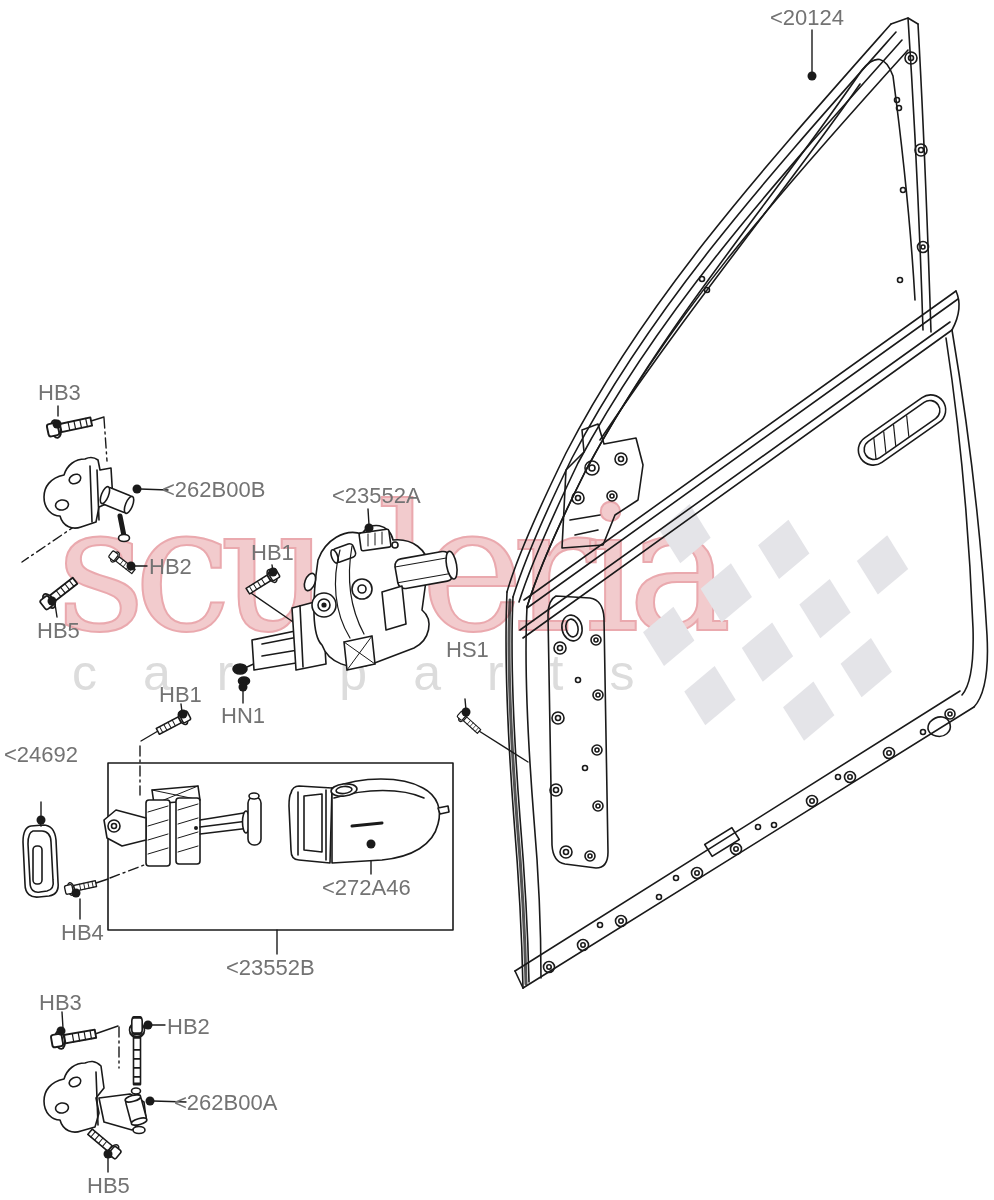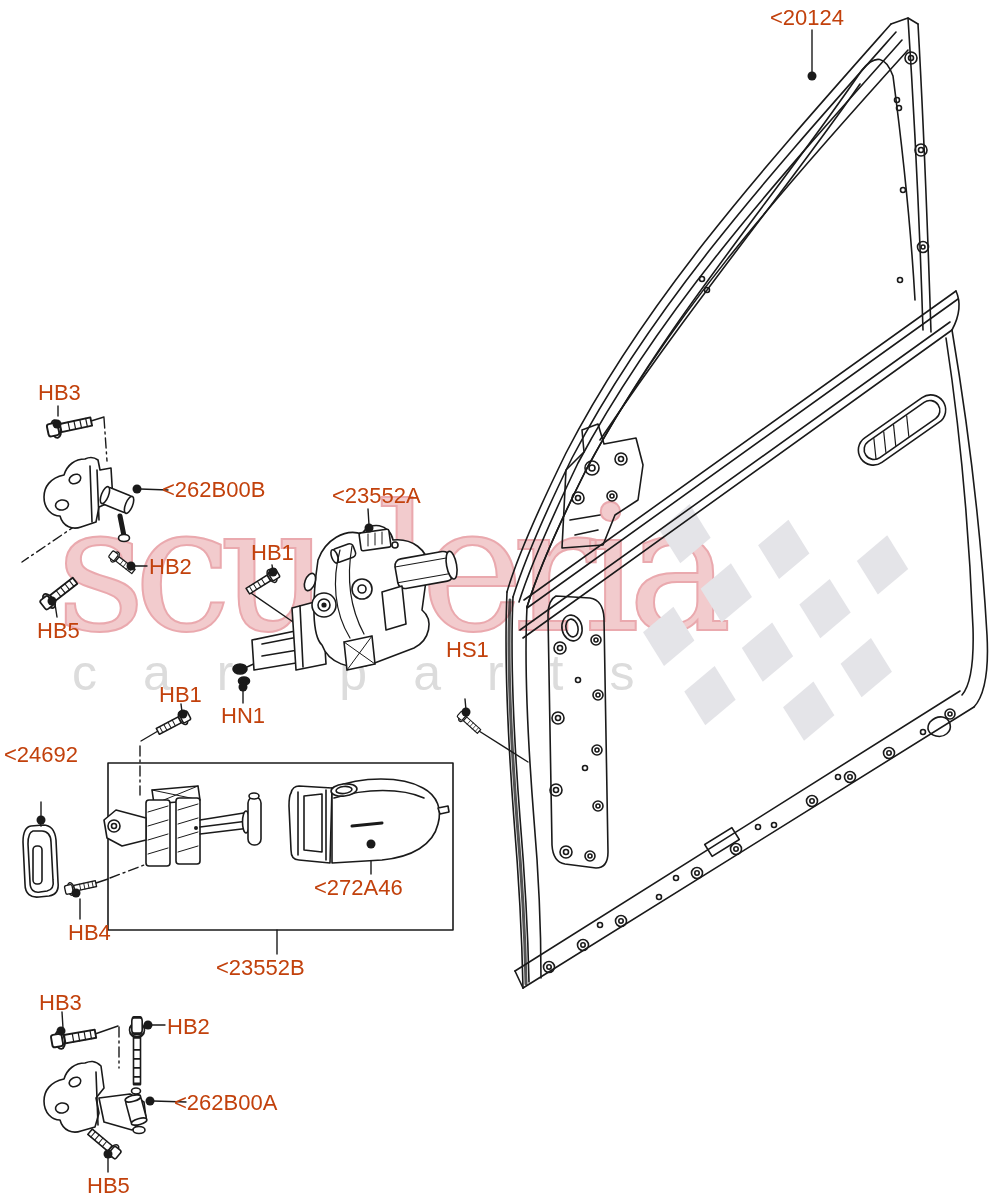--- a/index.html
+++ b/index.html
@@ -14,21 +14,21 @@
     letter-spacing:-12px;color:#f2cbcd;-webkit-text-stroke:2px #eaa9ae;
     white-space:nowrap;pointer-events:none;
   }
   .wm-tag{
     position:absolute;left:72px;top:644px;z-index:1;
     font-family:Liberation Sans, sans-serif;font-size:50px;color:#dcdcdc;
     letter-spacing:46px;white-space:nowrap;pointer-events:none;
   }
   svg.diagram{position:absolute;left:0;top:0;z-index:2;}
   .plabel{
-    position:absolute;z-index:3;font-size:22px;color:#c2410c;
+    position:absolute;z-index:3;font-size:22px;color:#737373;
     white-space:nowrap;cursor:pointer;line-height:1.05;
   }
 </style>
 </head>
 <body>
 
 <div id="canvas">
 
   <div class="wm-brand">scuderia</div>
   <div class="wm-tag">car parts</div>
@@ -352,21 +352,21 @@
   <div class="plabel" style="left:38px;top:381px">HB3</div>
   <div class="plabel" style="left:162px;top:478px">&lt;262B00B</div>
   <div class="plabel" style="left:332px;top:484px">&lt;23552A</div>
   <div class="plabel" style="left:251px;top:541px">HB1</div>
   <div class="plabel" style="left:149px;top:555px">HB2</div>
   <div class="plabel" style="left:37px;top:619px">HB5</div>
   <div class="plabel" style="left:159px;top:683px">HB1</div>
   <div class="plabel" style="left:221px;top:704px">HN1</div>
   <div class="plabel" style="left:446px;top:638px">HS1</div>
   <div class="plabel" style="left:4px;top:743px">&lt;24692</div>
-  <div class="plabel" style="left:314px;top:876px">&lt;272A46</div>
-  <div class="plabel" style="left:68px;top:921px">HB4</div>
-  <div class="plabel" style="left:216px;top:956px">&lt;23552B</div>
+  <div class="plabel" style="left:322px;top:876px">&lt;272A46</div>
+  <div class="plabel" style="left:61px;top:921px">HB4</div>
+  <div class="plabel" style="left:226px;top:956px">&lt;23552B</div>
   <div class="plabel" style="left:39px;top:991px">HB3</div>
   <div class="plabel" style="left:167px;top:1015px">HB2</div>
   <div class="plabel" style="left:174px;top:1091px">&lt;262B00A</div>
   <div class="plabel" style="left:87px;top:1174px">HB5</div>
 
 </div>
 
 </body></html>

